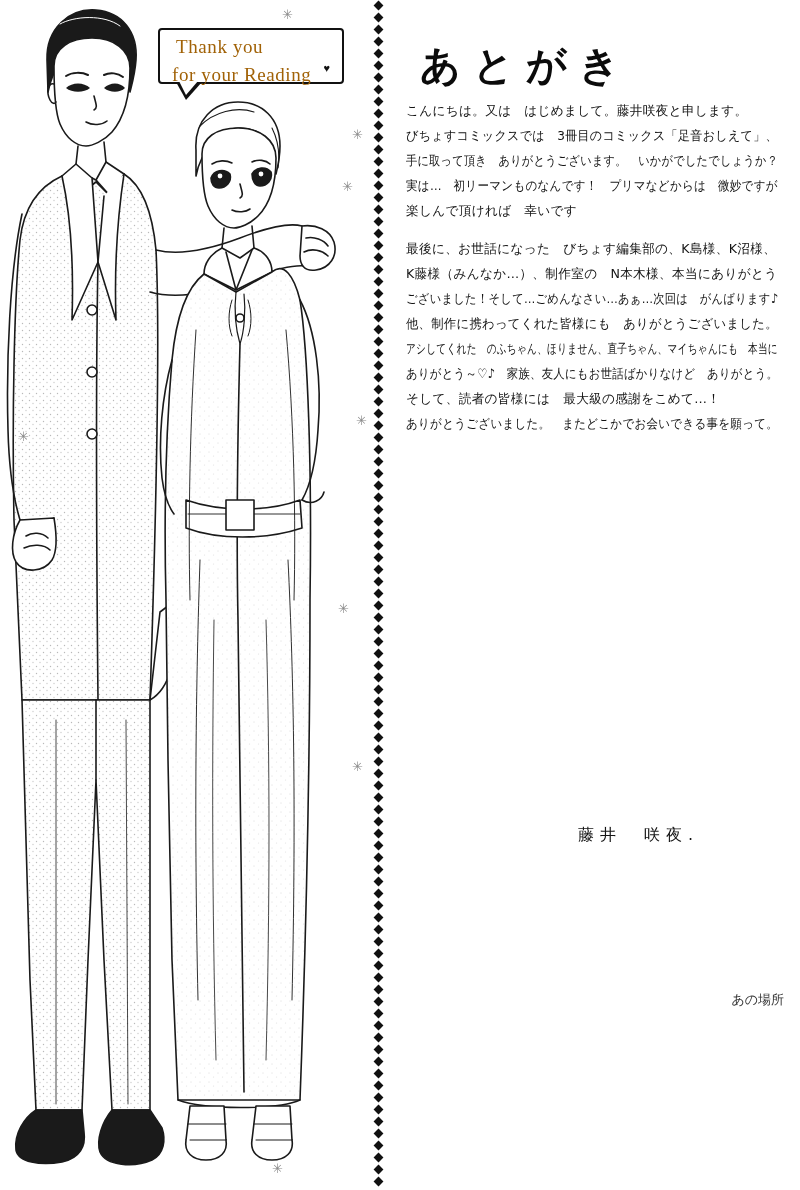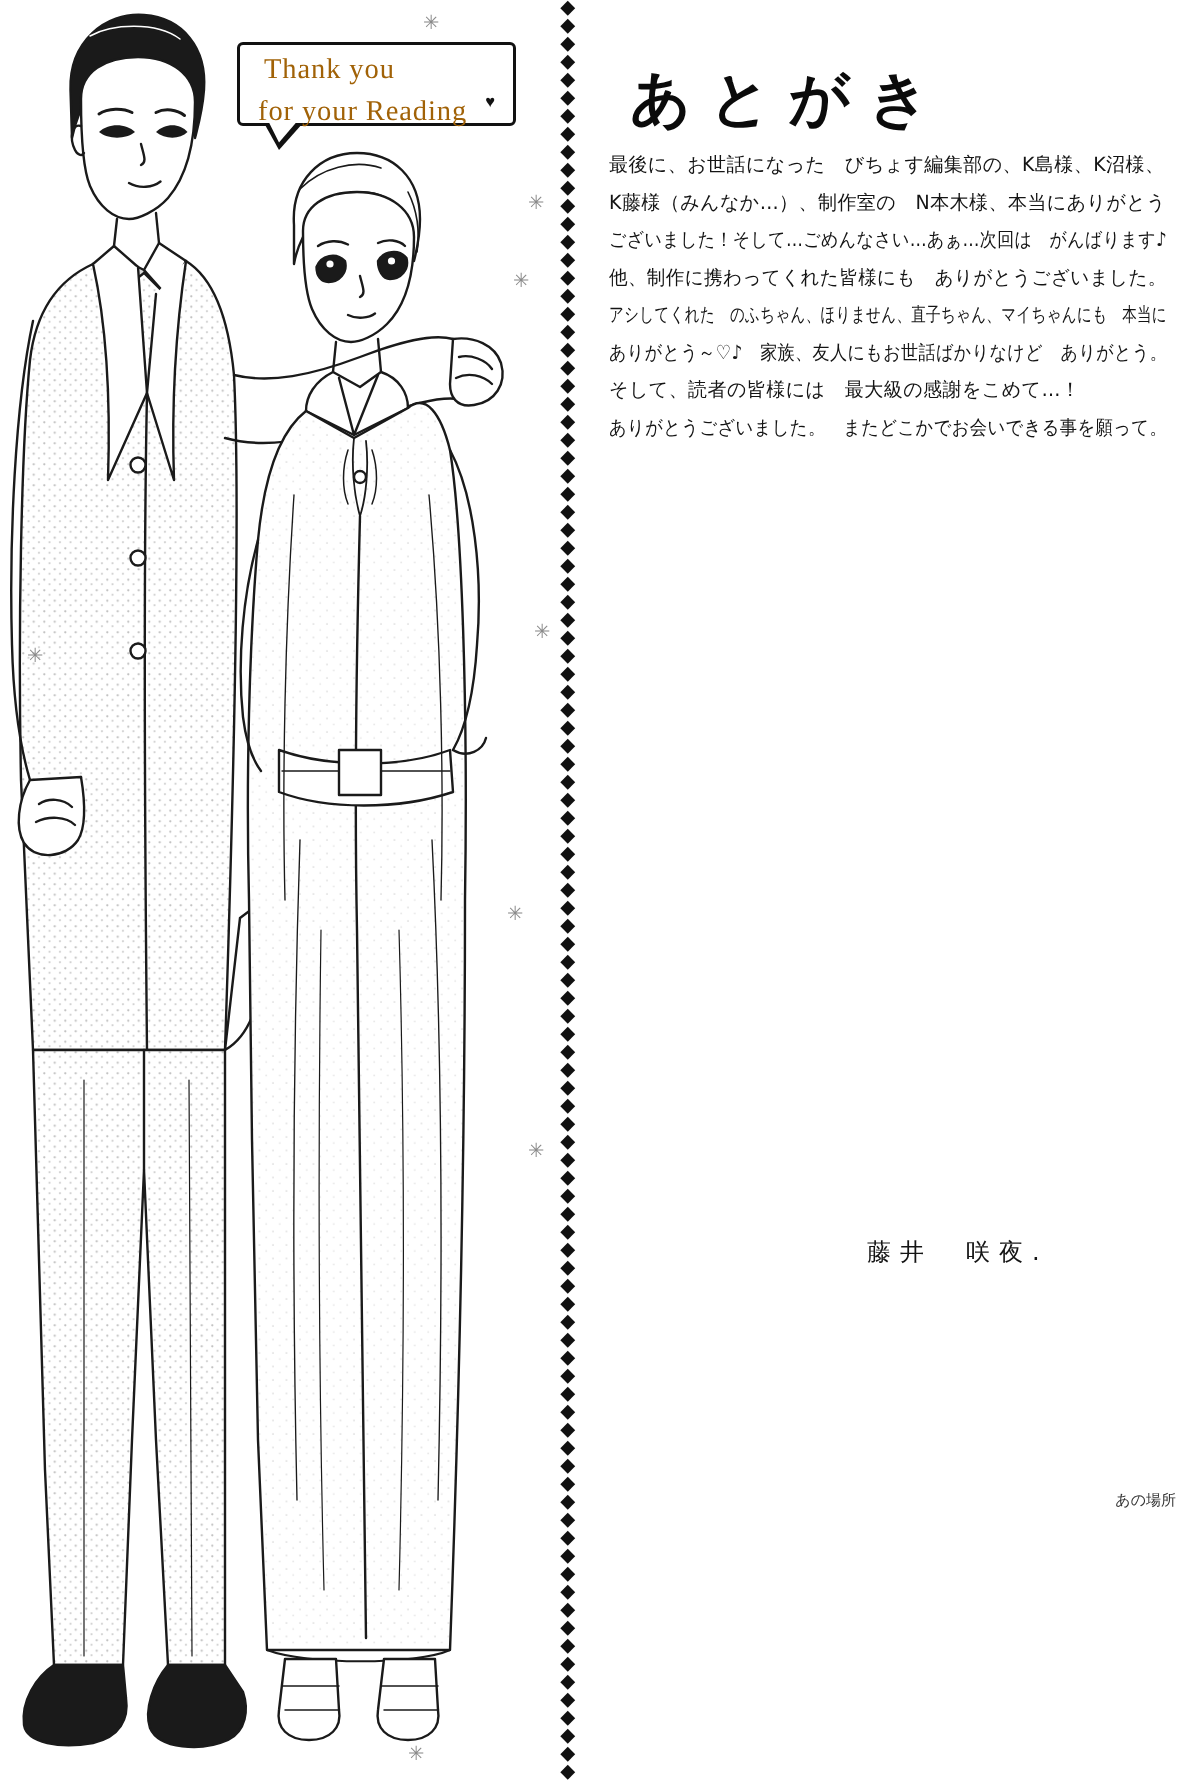--- a/index.html
+++ b/index.html
@@ -146,22 +146,22 @@
     bottom: 22px;
     font-family: "DejaVu Sans", sans-serif;
     font-size: 16px;
     letter-spacing: 6px;
     color: #141414;
     white-space: nowrap;
   }
   .side-note {
     position: absolute;
     right: 4px;
-    font-family: Liberation Serif, serif;
-    font-size: 10px;
+    font-family: Liberation Mono, monospace;
+    font-size: 13px;
     line-height: 10px;
     color: #333;
     text-align: center;
     white-space: nowrap;
   }
 </style>
 </head>
 <body>
 
 <div class="page">
@@ -428,20 +428,27 @@
       <i style="top: 1142px;"></i>
       <i style="top: 1154px;"></i>
       <i style="top: 1166px;"></i>
       <i style="top: 1178px;"></i>
     </div>
 
   <div class="textcol">
     <div class="heading">あとがき</div>
     <div class="body" id="body">
         <div class="para">
+          <div class="line" style="transform: scaleX(0.974);">こんにちは。又は　はじめまして。藤井咲夜と申します。</div>
+          <div class="line" style="transform: scaleX(0.928);">びちょすコミックスでは　3冊目のコミックス「足音おしえて」、</div>
+          <div class="line" style="transform: scaleX(0.859);">手に取って頂き　ありがとうございます。　いかがでしたでしょうか？</div>
+          <div class="line" style="transform: scaleX(0.888);">実は…　初リーマンものなんです！　プリマなどからは　微妙ですが</div>
+          <div class="line" style="transform: scaleX(0.974);">楽しんで頂ければ　幸いです</div>
+        </div>
+        <div class="para">
           <div class="line" style="transform: scaleX(0.974);">最後に、お世話になった　びちょす編集部の、K島様、K沼様、</div>
           <div class="line" style="transform: scaleX(0.974);">K藤様（みんなか…）、制作室の　N本木様、本当にありがとう</div>
           <div class="line" style="transform: scaleX(0.869);">ございました！そして…ごめんなさい…あぁ…次回は　がんばります♪</div>
           <div class="line" style="transform: scaleX(0.949);">他、制作に携わってくれた皆様にも　ありがとうございました。</div>
           <div class="line" style="transform: scaleX(0.743);">アシしてくれた　のふちゃん、ほりません、直子ちゃん、マイちゃんにも　本当に</div>
           <div class="line" style="transform: scaleX(0.875);">ありがとう～♡♪　家族、友人にもお世話ばかりなけど　ありがとう。</div>
           <div class="line" style="transform: scaleX(0.974);">そして、読者の皆様には　最大級の感謝をこめて…！</div>
           <div class="line" style="transform: scaleX(0.886);">ありがとうございました。　またどこかでお会いできる事を願って。</div>
         </div>
       </div>

